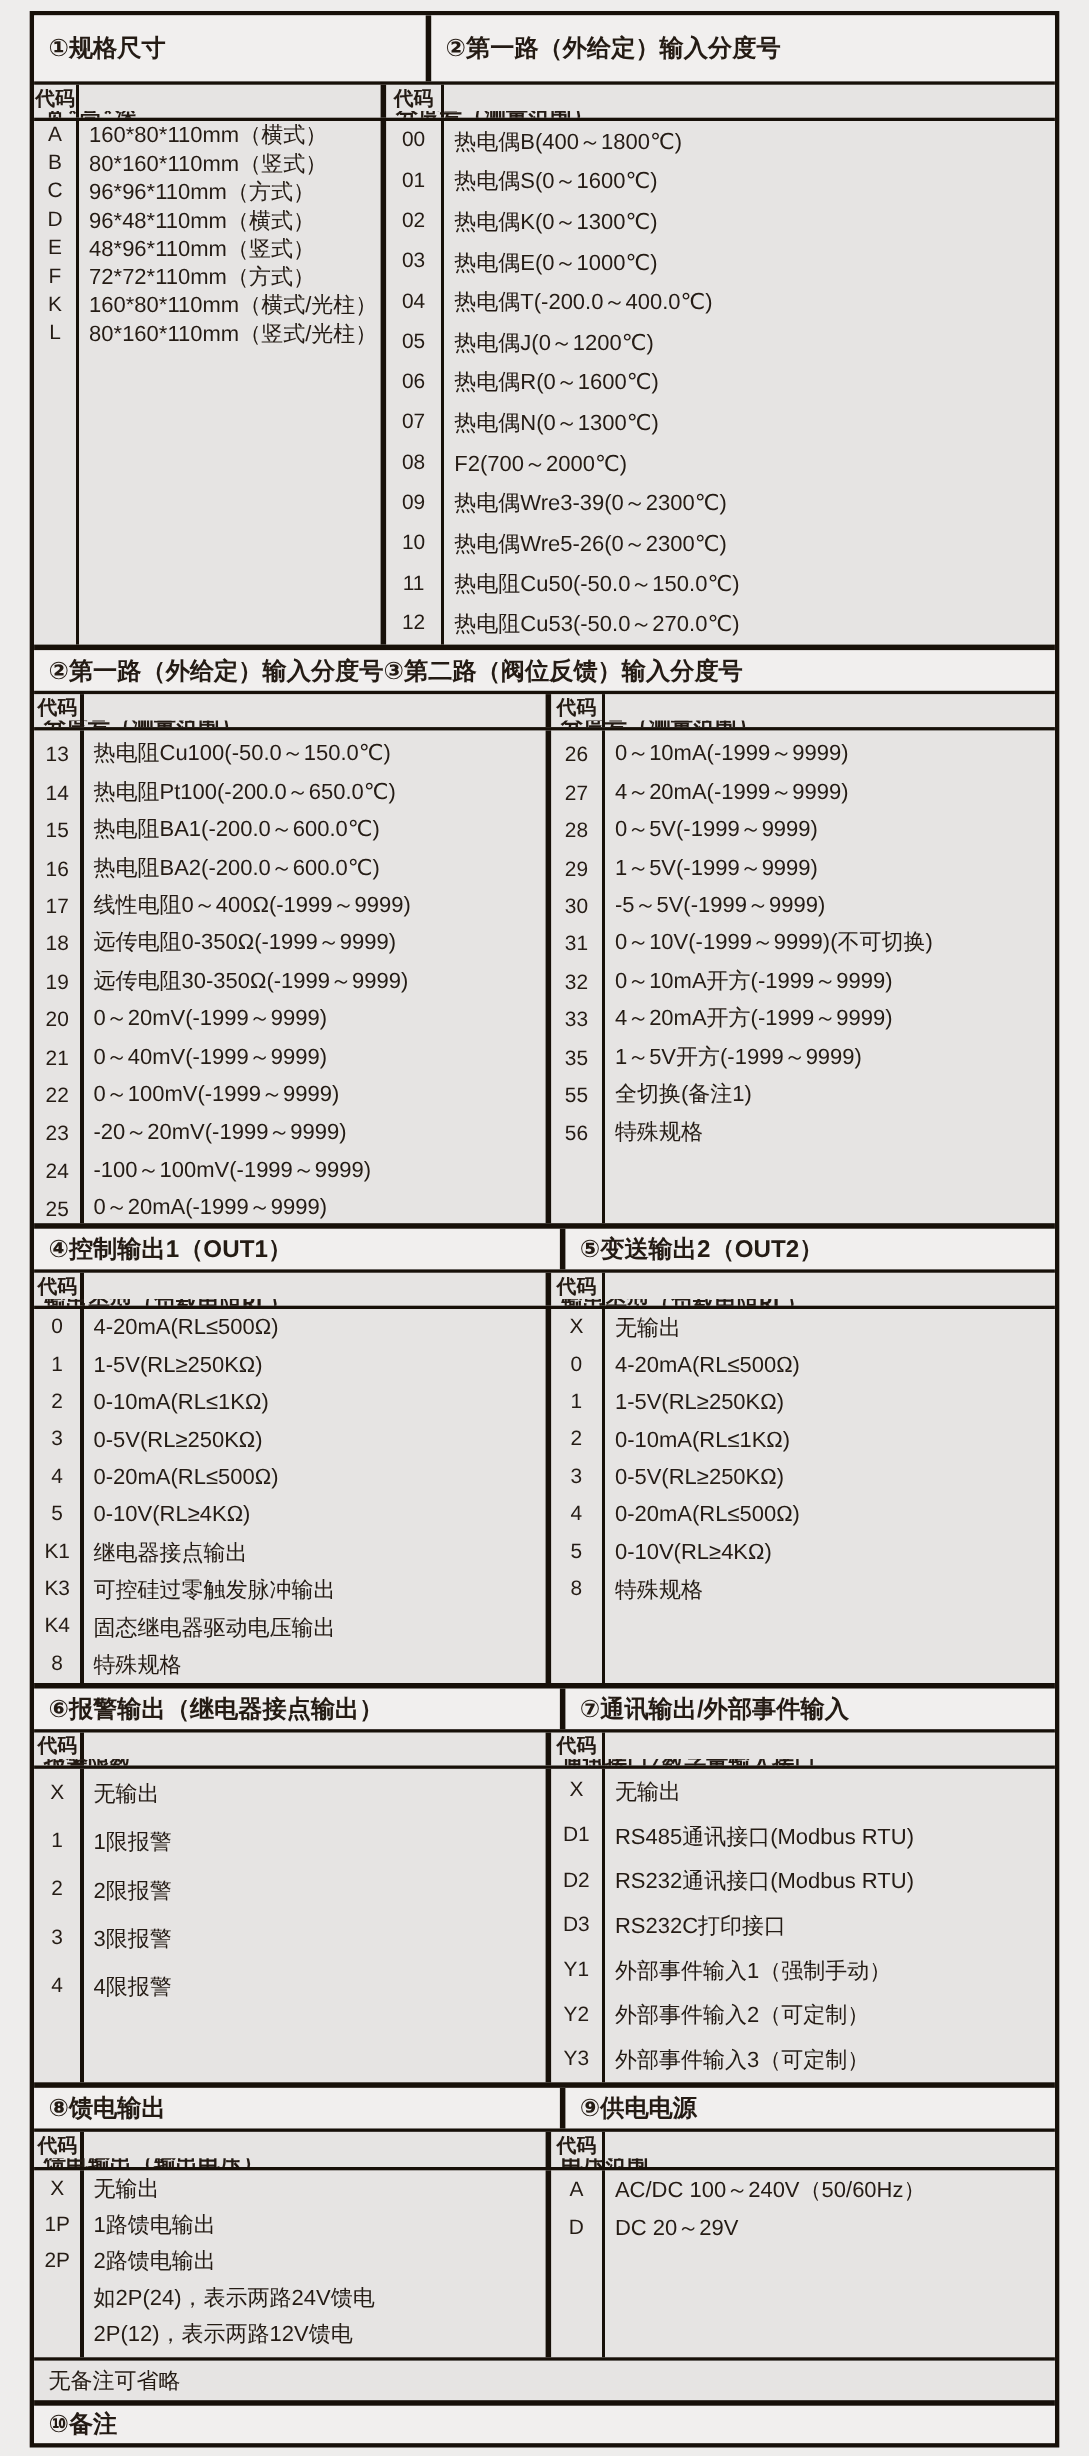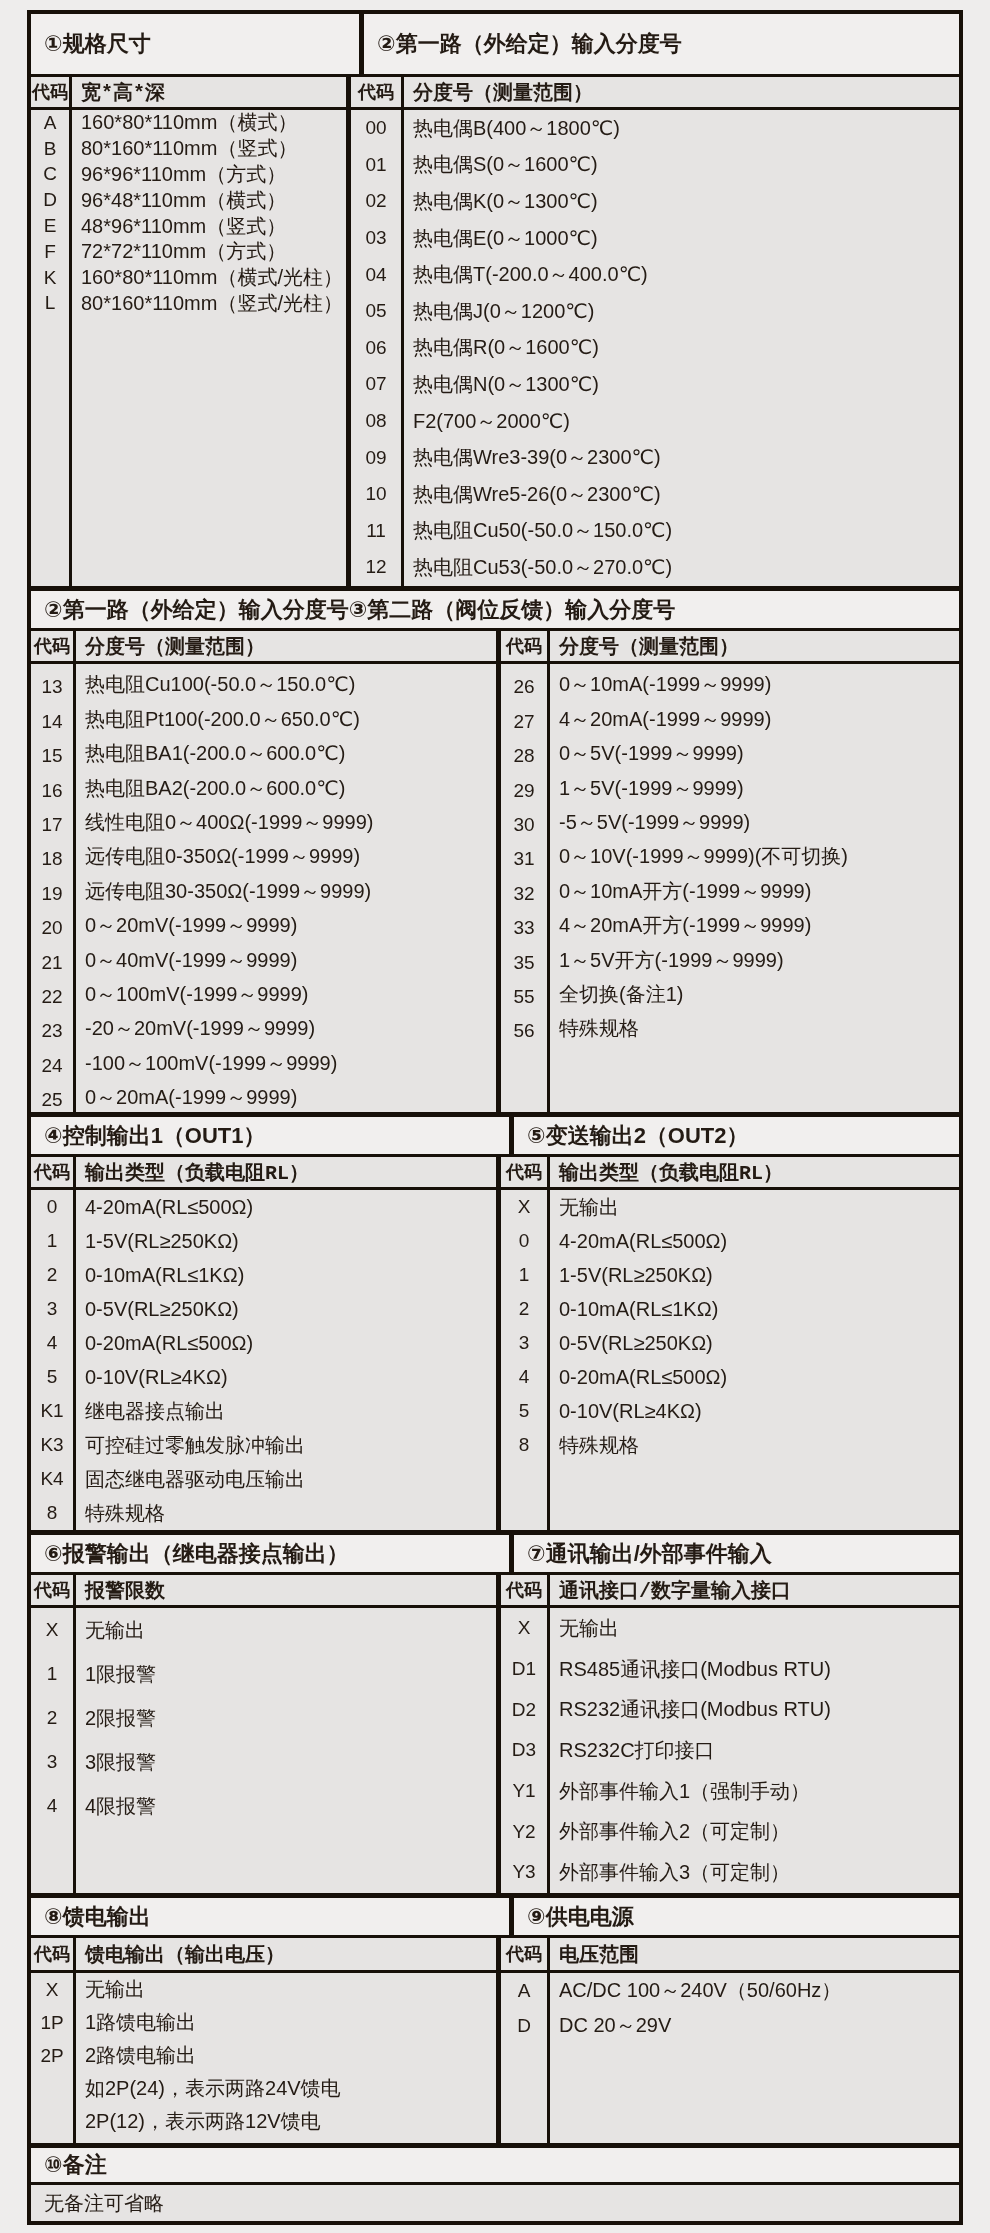--- a/index.html
+++ b/index.html
@@ -16,32 +16,32 @@
     color:var(--txt);
   }
   .sheet{
     box-sizing:border-box;
     width:936px;
     margin:10px 27px 0 27px;
     border:4px solid var(--bc);
     background:var(--cellbg);
   }
   .band{display:flex;align-items:stretch;background:var(--cellbg);border-top:3px solid var(--bc);}
-  .band.first{border-top:none;}
+  .band.first{border-top:none;gap:28px;}
   .band.title{border-top:5px solid var(--bc);background:var(--titlebg);font-weight:700;font-size:22px;}
   .band.first.title{border-top:none;}
   .side{display:flex;}
   .w315{width:315px;flex:none;}
   .w465{width:465px;flex:none;}
   .rest{flex:1;border-left:5px solid var(--bc);}
   .titlecell{flex-direction:column;justify-content:center;padding-left:13px;line-height:1.25;}
   .fullcell{flex:1;display:flex;align-items:center;padding-left:13px;}
   
   .hdr,.rows{
-    flex-direction:row;
+    flex-direction:column;
     background-image:linear-gradient(to right,
       transparent 0, transparent var(--cw),
       var(--bc) var(--cw), var(--bc) calc(var(--cw) + 3px),
       transparent calc(var(--cw) + 3px));
   }
   .rows{flex-direction:column;}
   .hdr{font-weight:700;}
   .code{width:var(--cw);flex:none;display:flex;align-items:center;justify-content:center;font-size:19px;white-space:nowrap;}
   .desc{flex:1;display:flex;align-items:center;padding-left:9px;font-size:20px;white-space:nowrap;overflow:hidden;}
   .hdr .code{font-size:18px;}
@@ -528,21 +528,21 @@
           <div class="code">A</div>
           <div class="desc">AC/DC 100～240V（50/60Hz）</div>
         </div>
         <div class="trow">
           <div class="code">D</div>
           <div class="desc">DC 20～29V</div>
         </div>
       </div>
   </div>
 
+  <div class="band h-note">
+    <div class="fullcell note-text">无备注可省略</div>
+  </div>
+
   <div class="band title h-t10">
     <div class="fullcell">⑩备注</div>
   </div>
 
-  <div class="band h-note">
-    <div class="fullcell note-text">无备注可省略</div>
-  </div>
-
 </div>
 
 </body></html>

